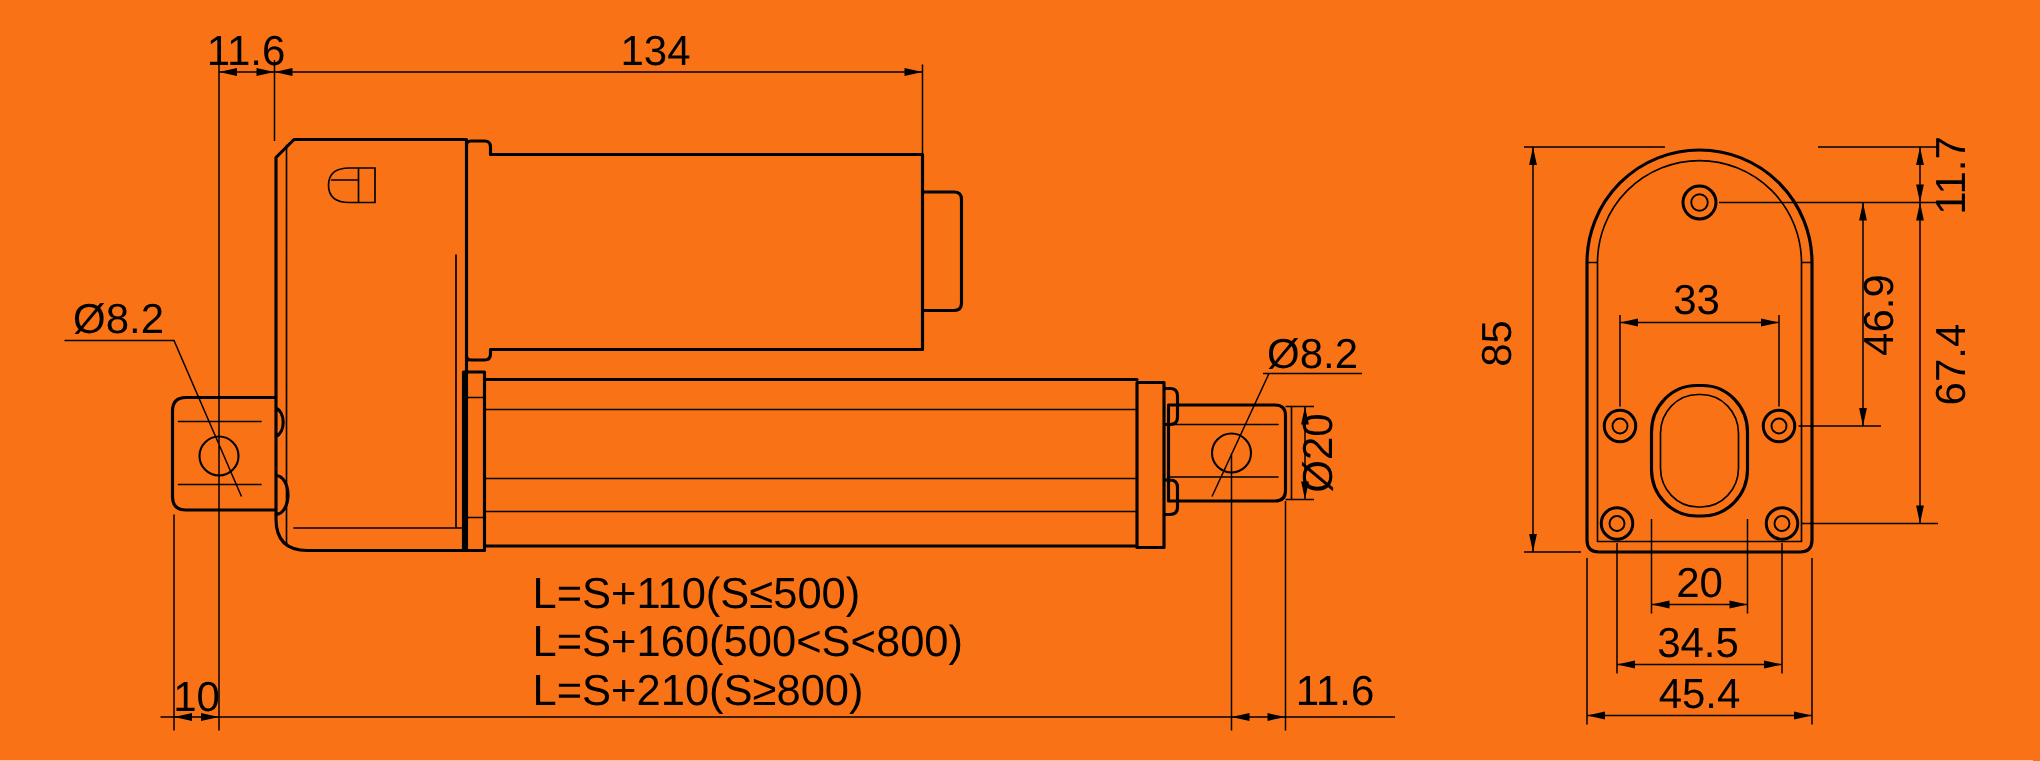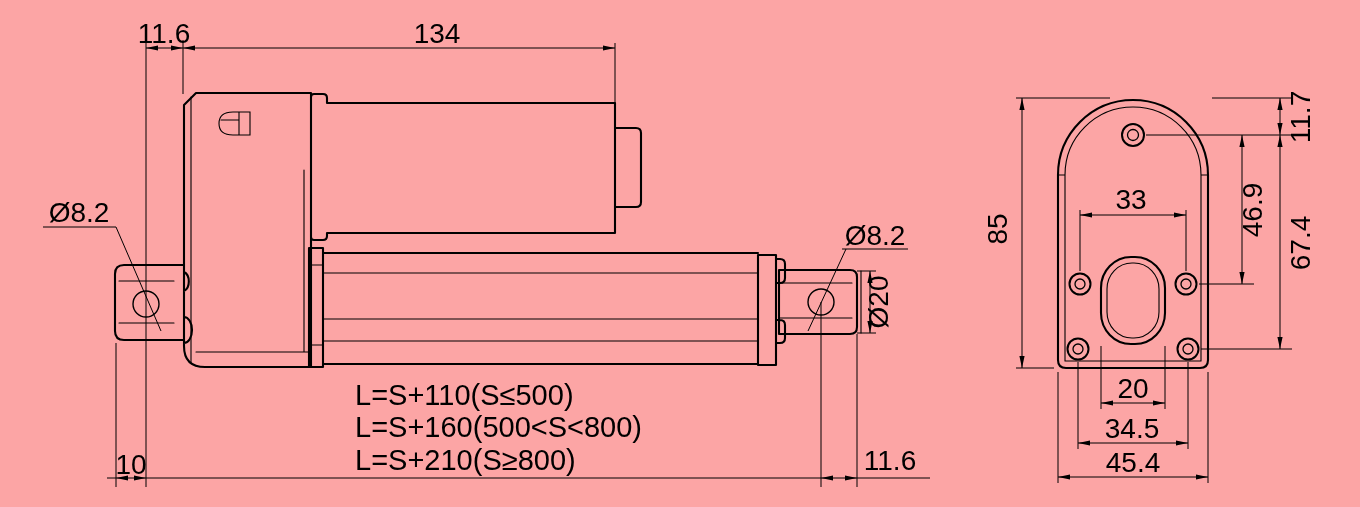--- a/index.html
+++ b/index.html
@@ -1,16 +1,16 @@
 <!DOCTYPE html>
 <html><head>
 <meta charset="utf-8">
 <style>
   html,body{margin:0;padding:0;background:#fff;}
-  .stage{position:relative;width:1360px;height:507px;background:#fca5a5;overflow:hidden;}
+  .stage{position:relative;width:1360px;height:507px;background:#f97316;overflow:hidden;}
   svg{display:block;}
   .dim-text{font-family:"Liberation Sans",sans-serif;font-size:28px;fill:#000;}
   .formula-text{font-family:"Liberation Sans",sans-serif;font-size:29px;fill:#000;}
   .outline{stroke:#000;stroke-width:2.1;fill:none;stroke-linejoin:round;stroke-linecap:round;}
   .detail{stroke:#000;stroke-width:1.1;fill:none;stroke-linecap:round;}
   .dimline{stroke:#000;stroke-width:1;fill:none;stroke-linecap:butt;}
   .arrow{fill:#000;stroke:none;}
   .hole{stroke:#000;fill:none;}
 </style>
 </head>

